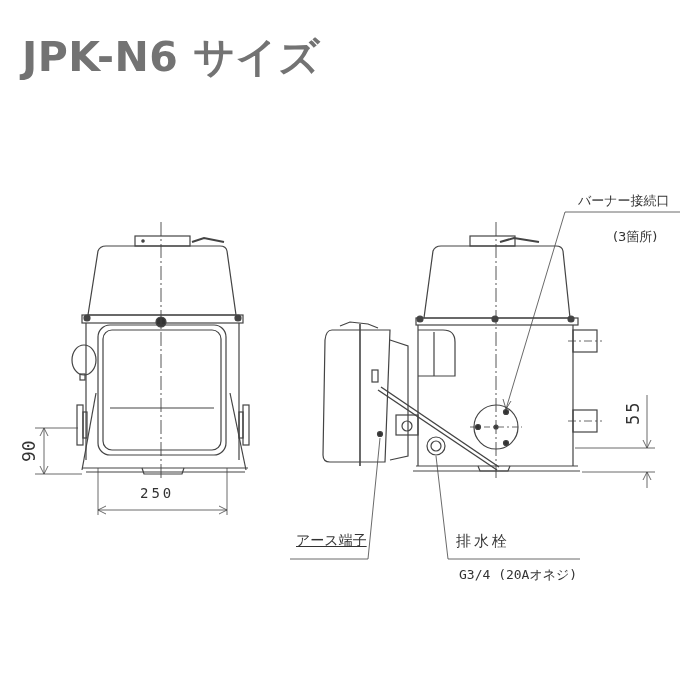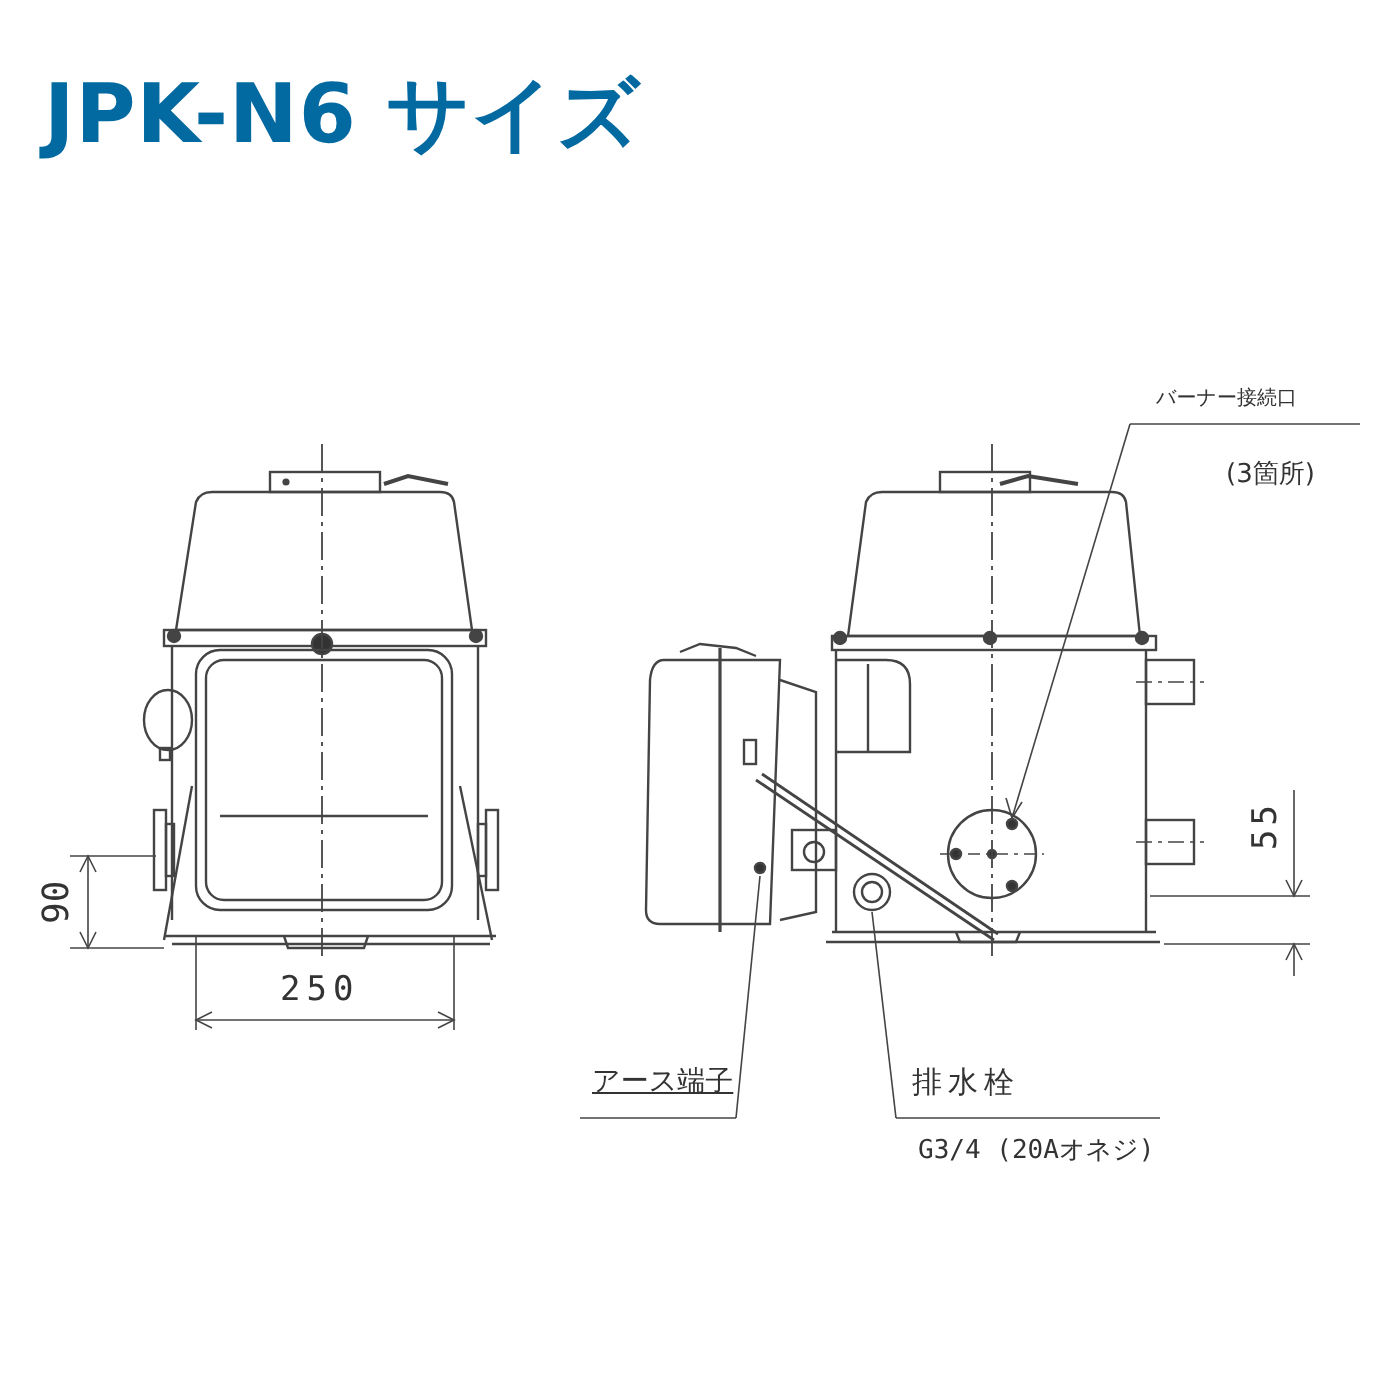--- a/index.html
+++ b/index.html
@@ -1,17 +1,17 @@
 <!DOCTYPE html>
 <html><head>
 <meta charset="utf-8">
 <style>
   html,body{margin:0;padding:0;background:#ffffff;}
   body{width:700px;height:700px;position:relative;overflow:hidden;font-family:"DejaVu Sans",sans-serif;}
-  .title{position:absolute;left:22px;top:30px;font-size:41px;font-weight:bold;color:#0369a1;letter-spacing:0.5px;font-family:"DejaVu Sans",sans-serif;}
+  .title{position:absolute;left:22px;top:30px;font-size:41px;font-weight:bold;color:#737373;letter-spacing:0.5px;font-family:"DejaVu Sans",sans-serif;}
   svg{position:absolute;left:0;top:0;}
   .lbl{position:absolute;color:#333;font-size:13px;font-family:"DejaVu Sans",sans-serif;white-space:nowrap;}
   .mono{font-family:"DejaVu Sans Mono",monospace;}
 </style>
 </head>
 <body>
 
 <div class="title">JPK-N6 サイズ</div>
 
 <svg width="700" height="700" viewBox="0 0 700 700" fill="none" stroke="#444" stroke-width="1.2">
@@ -127,20 +127,20 @@
 
     <line x1="290" y1="559" x2="368" y2="559" stroke-width="0.8"></line>
     <line x1="368" y1="559" x2="380" y2="438" stroke-width="0.8"></line>
 
     <line x1="448" y1="559" x2="580" y2="559" stroke-width="0.8"></line>
     <line x1="448" y1="559" x2="436" y2="456" stroke-width="0.8"></line>
   </g>
 </svg>
 
 <div class="lbl mono" style="left:18px;top:444px;font-size:18px;transform:rotate(-90deg);transform-origin:left top;top:462px;">90</div>
-<div class="lbl mono" style="left:140px;top:485px;font-size:17px;letter-spacing:3px;">250</div>
+<div class="lbl mono" style="left:140px;top:485px;font-size:14px;letter-spacing:3px;">250</div>
 <div class="lbl mono" style="left:623px;top:425px;font-size:17px;transform:rotate(-90deg);transform-origin:left top;letter-spacing:2px;">55</div>
 
-<div class="lbl" style="left:578px;top:192px;font-size:10px;text-align:center;">バーナー接続口</div>
+<div class="lbl" style="left:578px;top:192px;font-size:13px;text-align:center;">バーナー接続口</div>
 <div class="lbl" style="left:613px;top:228px;font-size:13px;text-align:right;">(3箇所)</div>
 <div class="lbl" style="left:296px;top:532px;font-size:14px;text-decoration:underline;">アース端子</div>
 <div class="lbl" style="left:456px;top:532px;font-size:15px;letter-spacing:3px;">排水栓</div>
 <div class="lbl mono" style="left:459px;top:566px;font-size:13px;">G3/4 (20Aオネジ)</div>
 
 </body></html>

